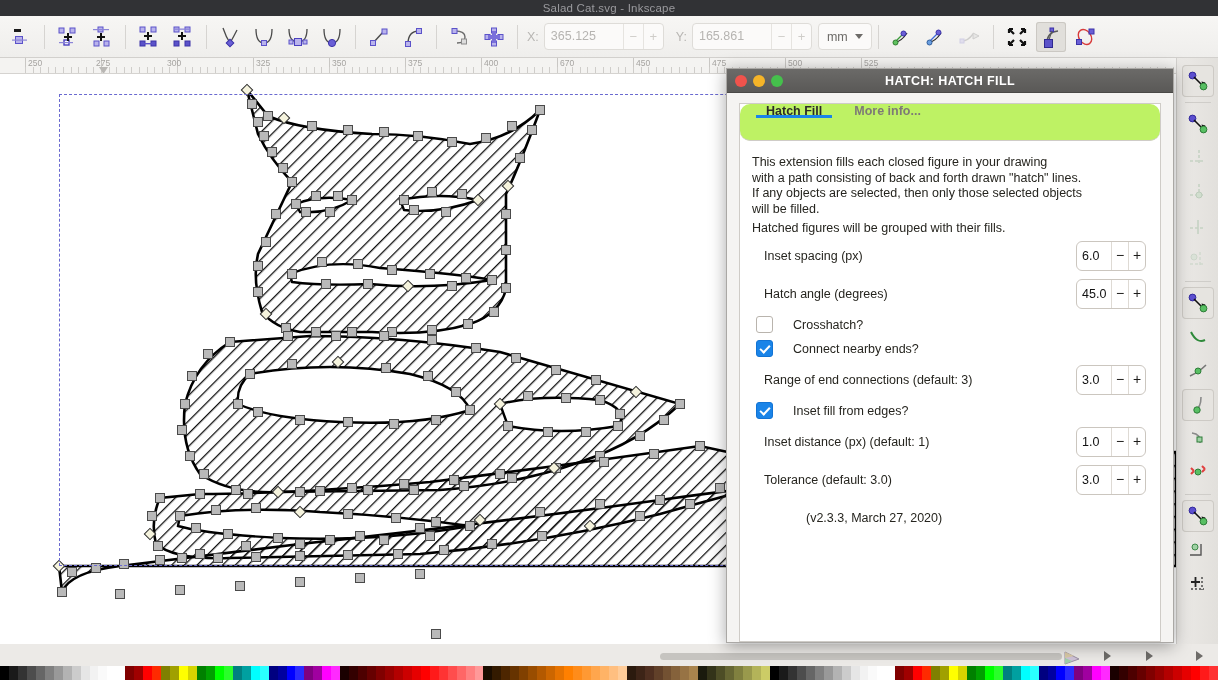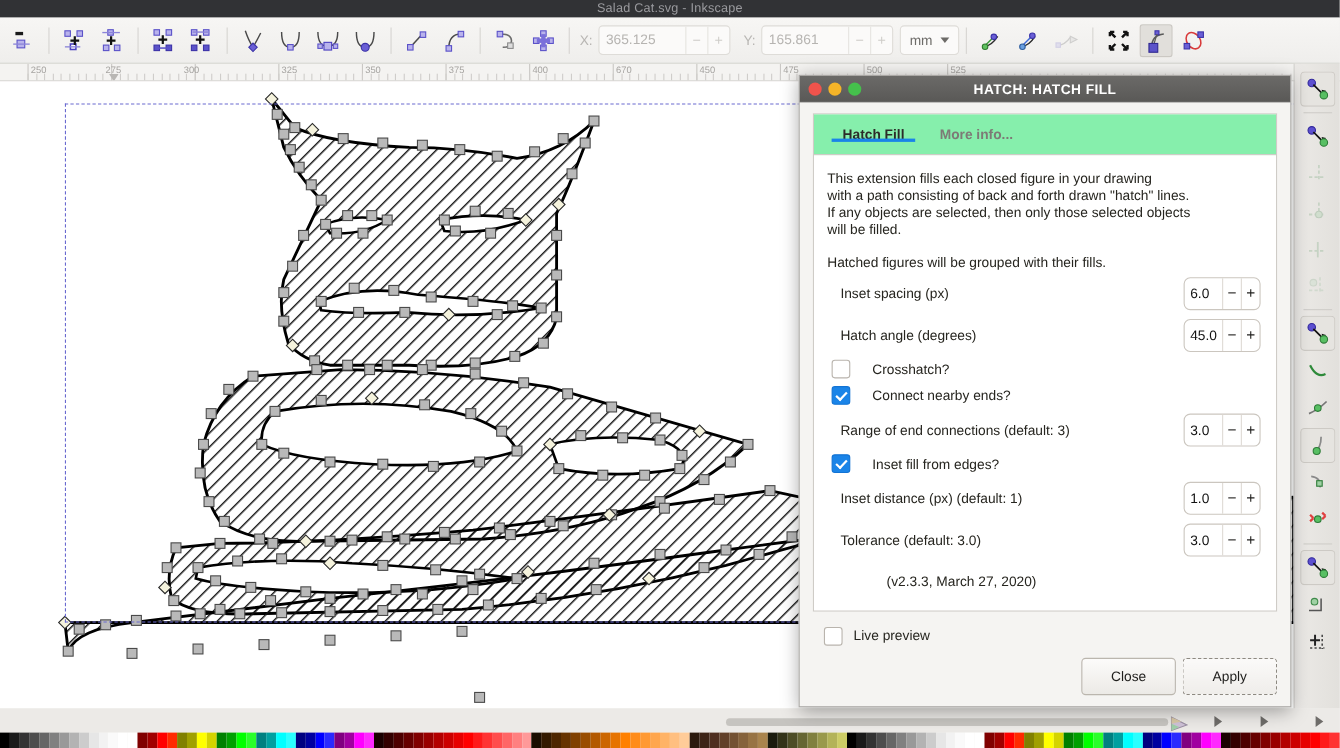--- a/index.html
+++ b/index.html
@@ -158,40 +158,41 @@
   }
   .dlg-body {
     flex: 1 1 auto; padding: 10px 12px 0 12px; display: flex;
     flex-direction: column; min-height: 0;
   }
   .tabpanel {
     border: 1px solid #cfccc7; background: #fff; flex: 1 1 auto;
     display: flex; flex-direction: column; min-height: 0;
   }
   .tabstrip {
-    height: 37px; background: #86efac; display: flex; align-items: center;
+    height: 37px; background: #bef264; display: flex; align-items: flex-start;
     border-bottom: 1px solid #cfccc7;
+    border-radius: 10px;
   }
   .tab {
     padding: 0 16px; display: flex; align-items: center;
     font-size: 12.5px; font-weight: 700; color: #7d7a76;
     position: relative;
   }
   .tab.active { color: #2c2b29; }
   .tab.active::after {
     content: ""; position: absolute; left: 6px; right: 6px; bottom: 0;
     height: 3px; background: #1a84e8;
   }
   .tab:first-child { margin-left: 10px; }
   .panel-content {
     padding: 14px 12px 8px 12px; overflow: hidden; flex: 1 1 auto;
     font-size: 12.5px; color: #26251f;
   }
   .desc { line-height: 15.6px; margin: 0 0 0 0; }
-  .desc-2 { margin-top: 15px; }
+  .desc-2 { margin-top: 4px; }
 
   .row {
     display: flex; align-items: center; height: 38px; padding-left: 12px;
   }
   .row .lbl { flex: 1 1 auto; font-size: 12.5px; color: #26251f; }
   .spin {
     display: flex; align-items: center; height: 30px; width: 70px;
     border: 1px solid #cbc6bf; border-radius: 6px; background: #fff;
     overflow: hidden; flex: 0 0 auto; margin-right: 2px;
   }
@@ -1204,24 +1205,14 @@
               <span class="sp">−</span>
               <span class="sp">+</span>
             </div>
           </div>
 
           <div class="version">(v2.3.3, March 27, 2020)</div>
         </div>
       </div>
     </div>
 
-    <div class="dlg-footer">
-      <div class="lp-row">
-        <span class="cbox"></span>
-        <span class="cl">Live preview</span>
-      </div>
-      <div class="btnrow">
-        <div class="btn">Close</div>
-        <div class="btn focus">Apply</div>
-      </div>
-    </div>
   </div>
 </div>
 
 </body></html>

